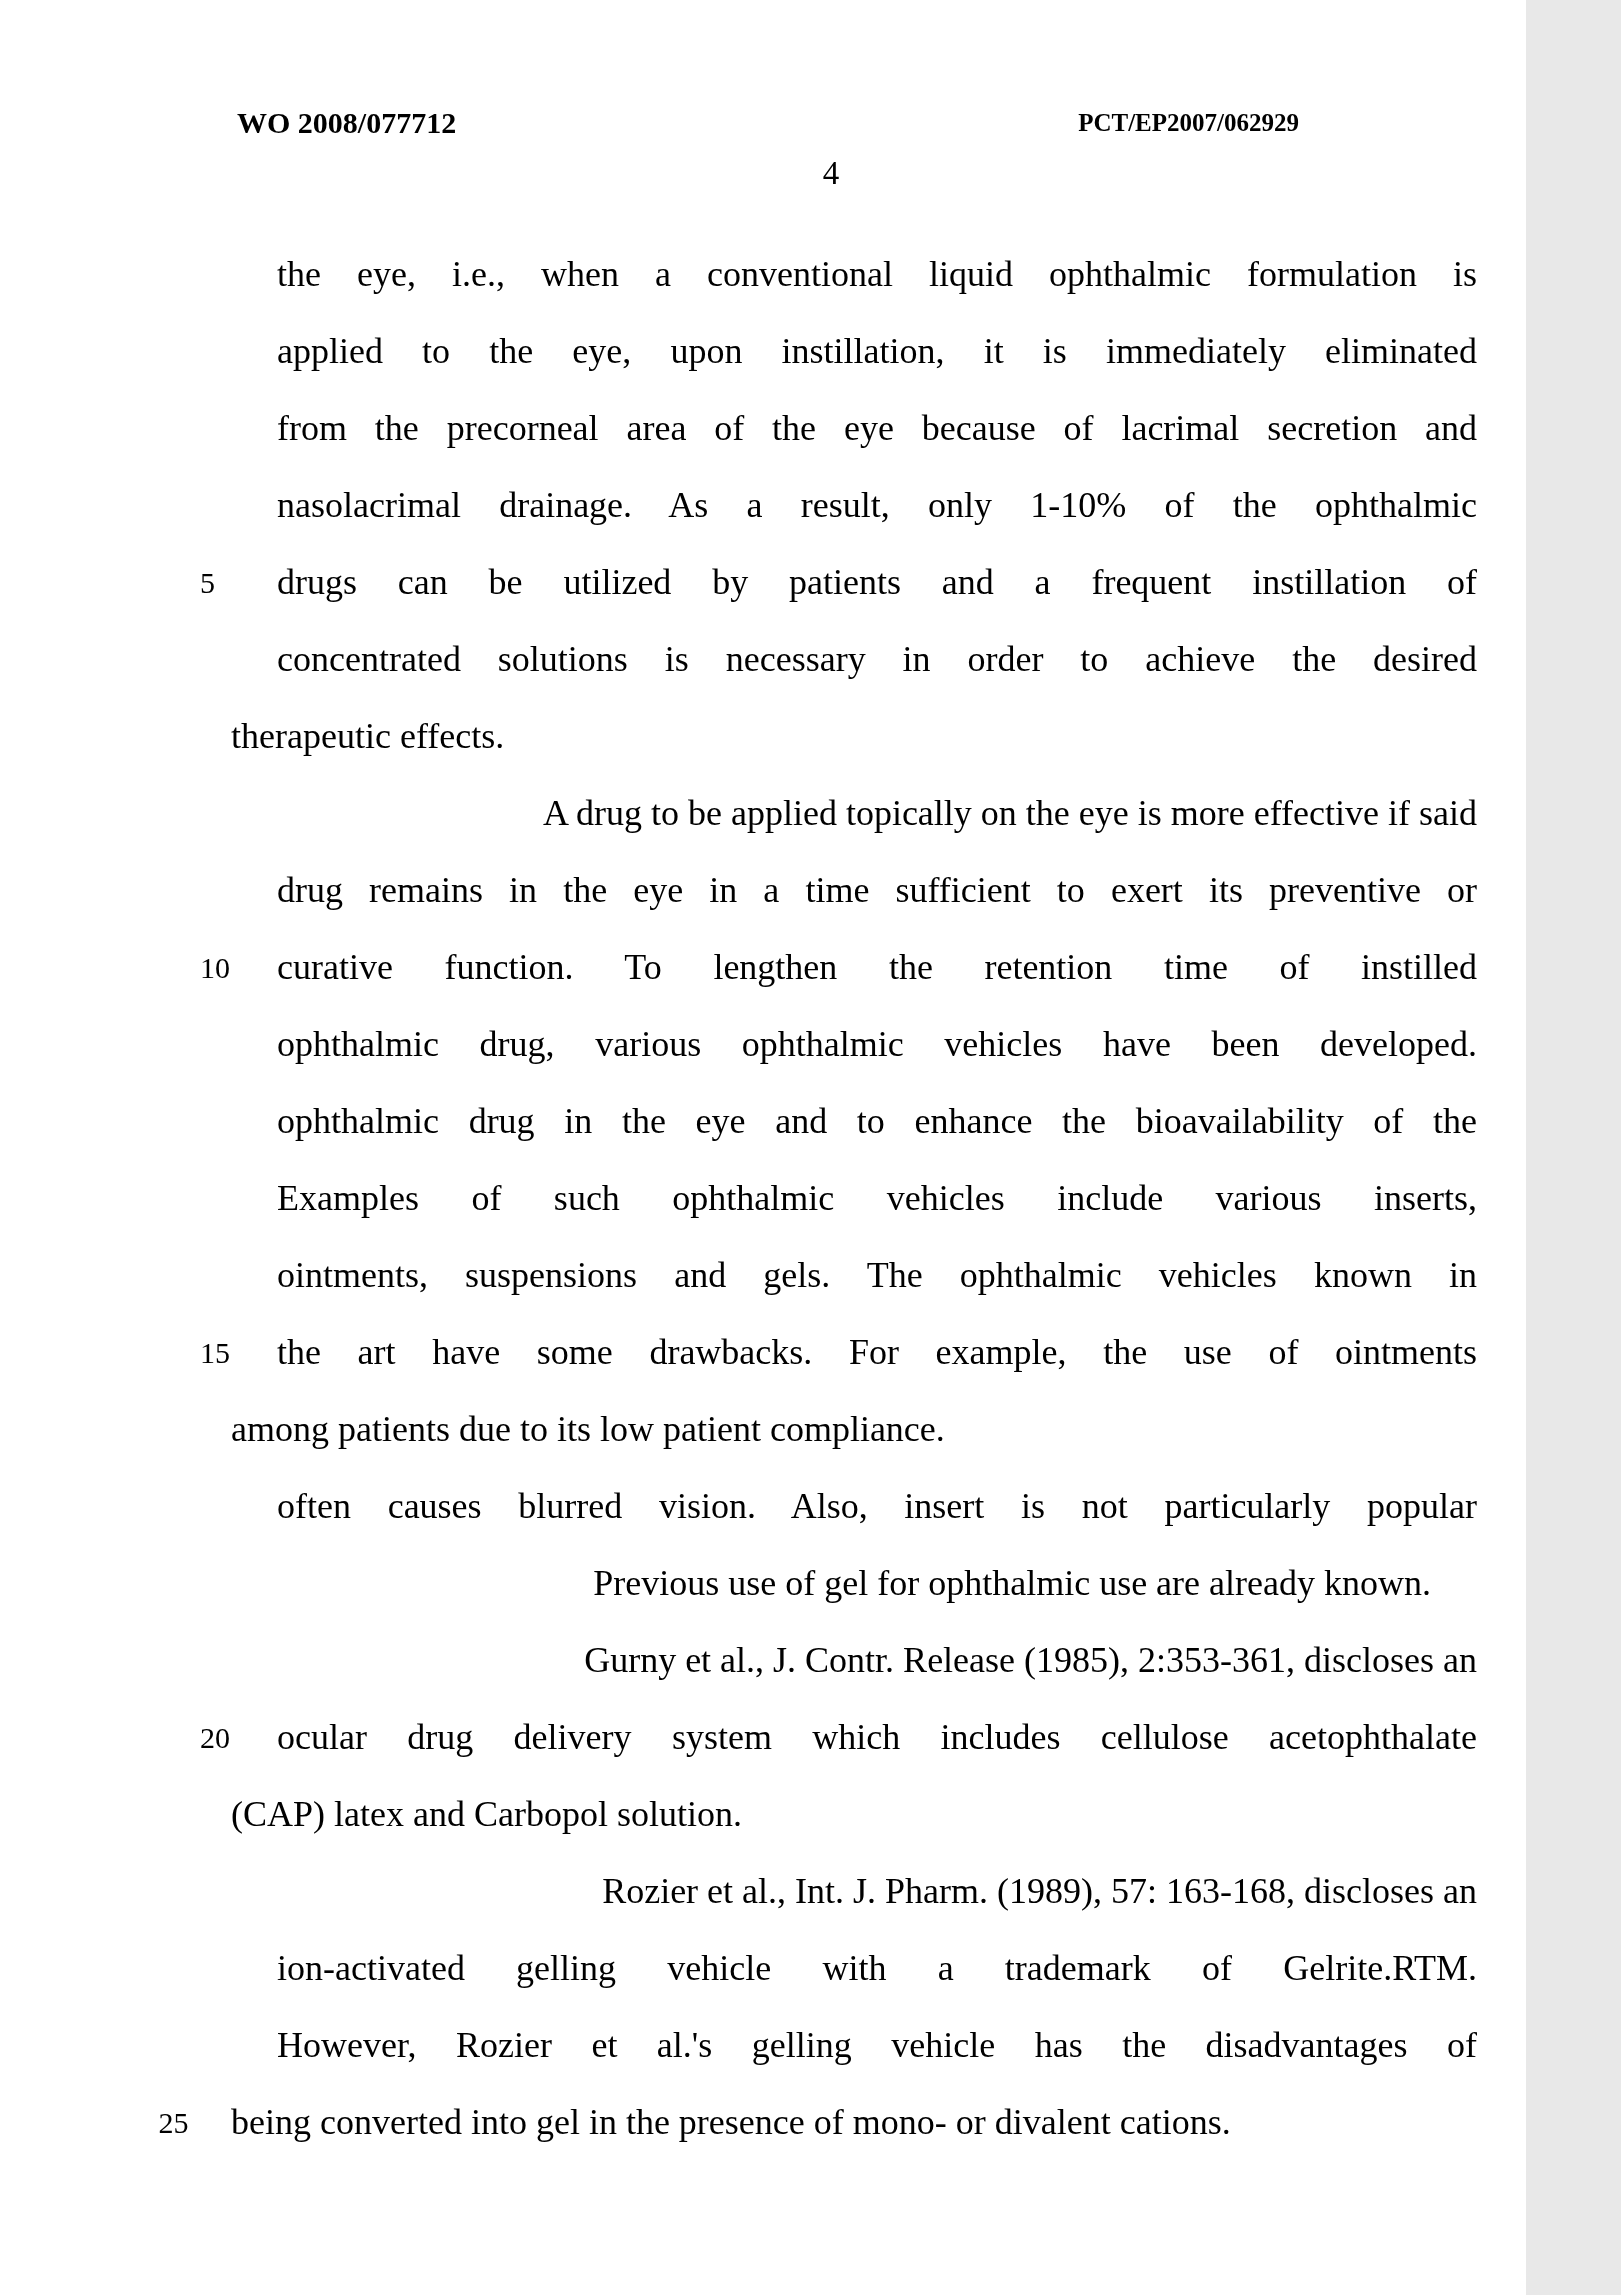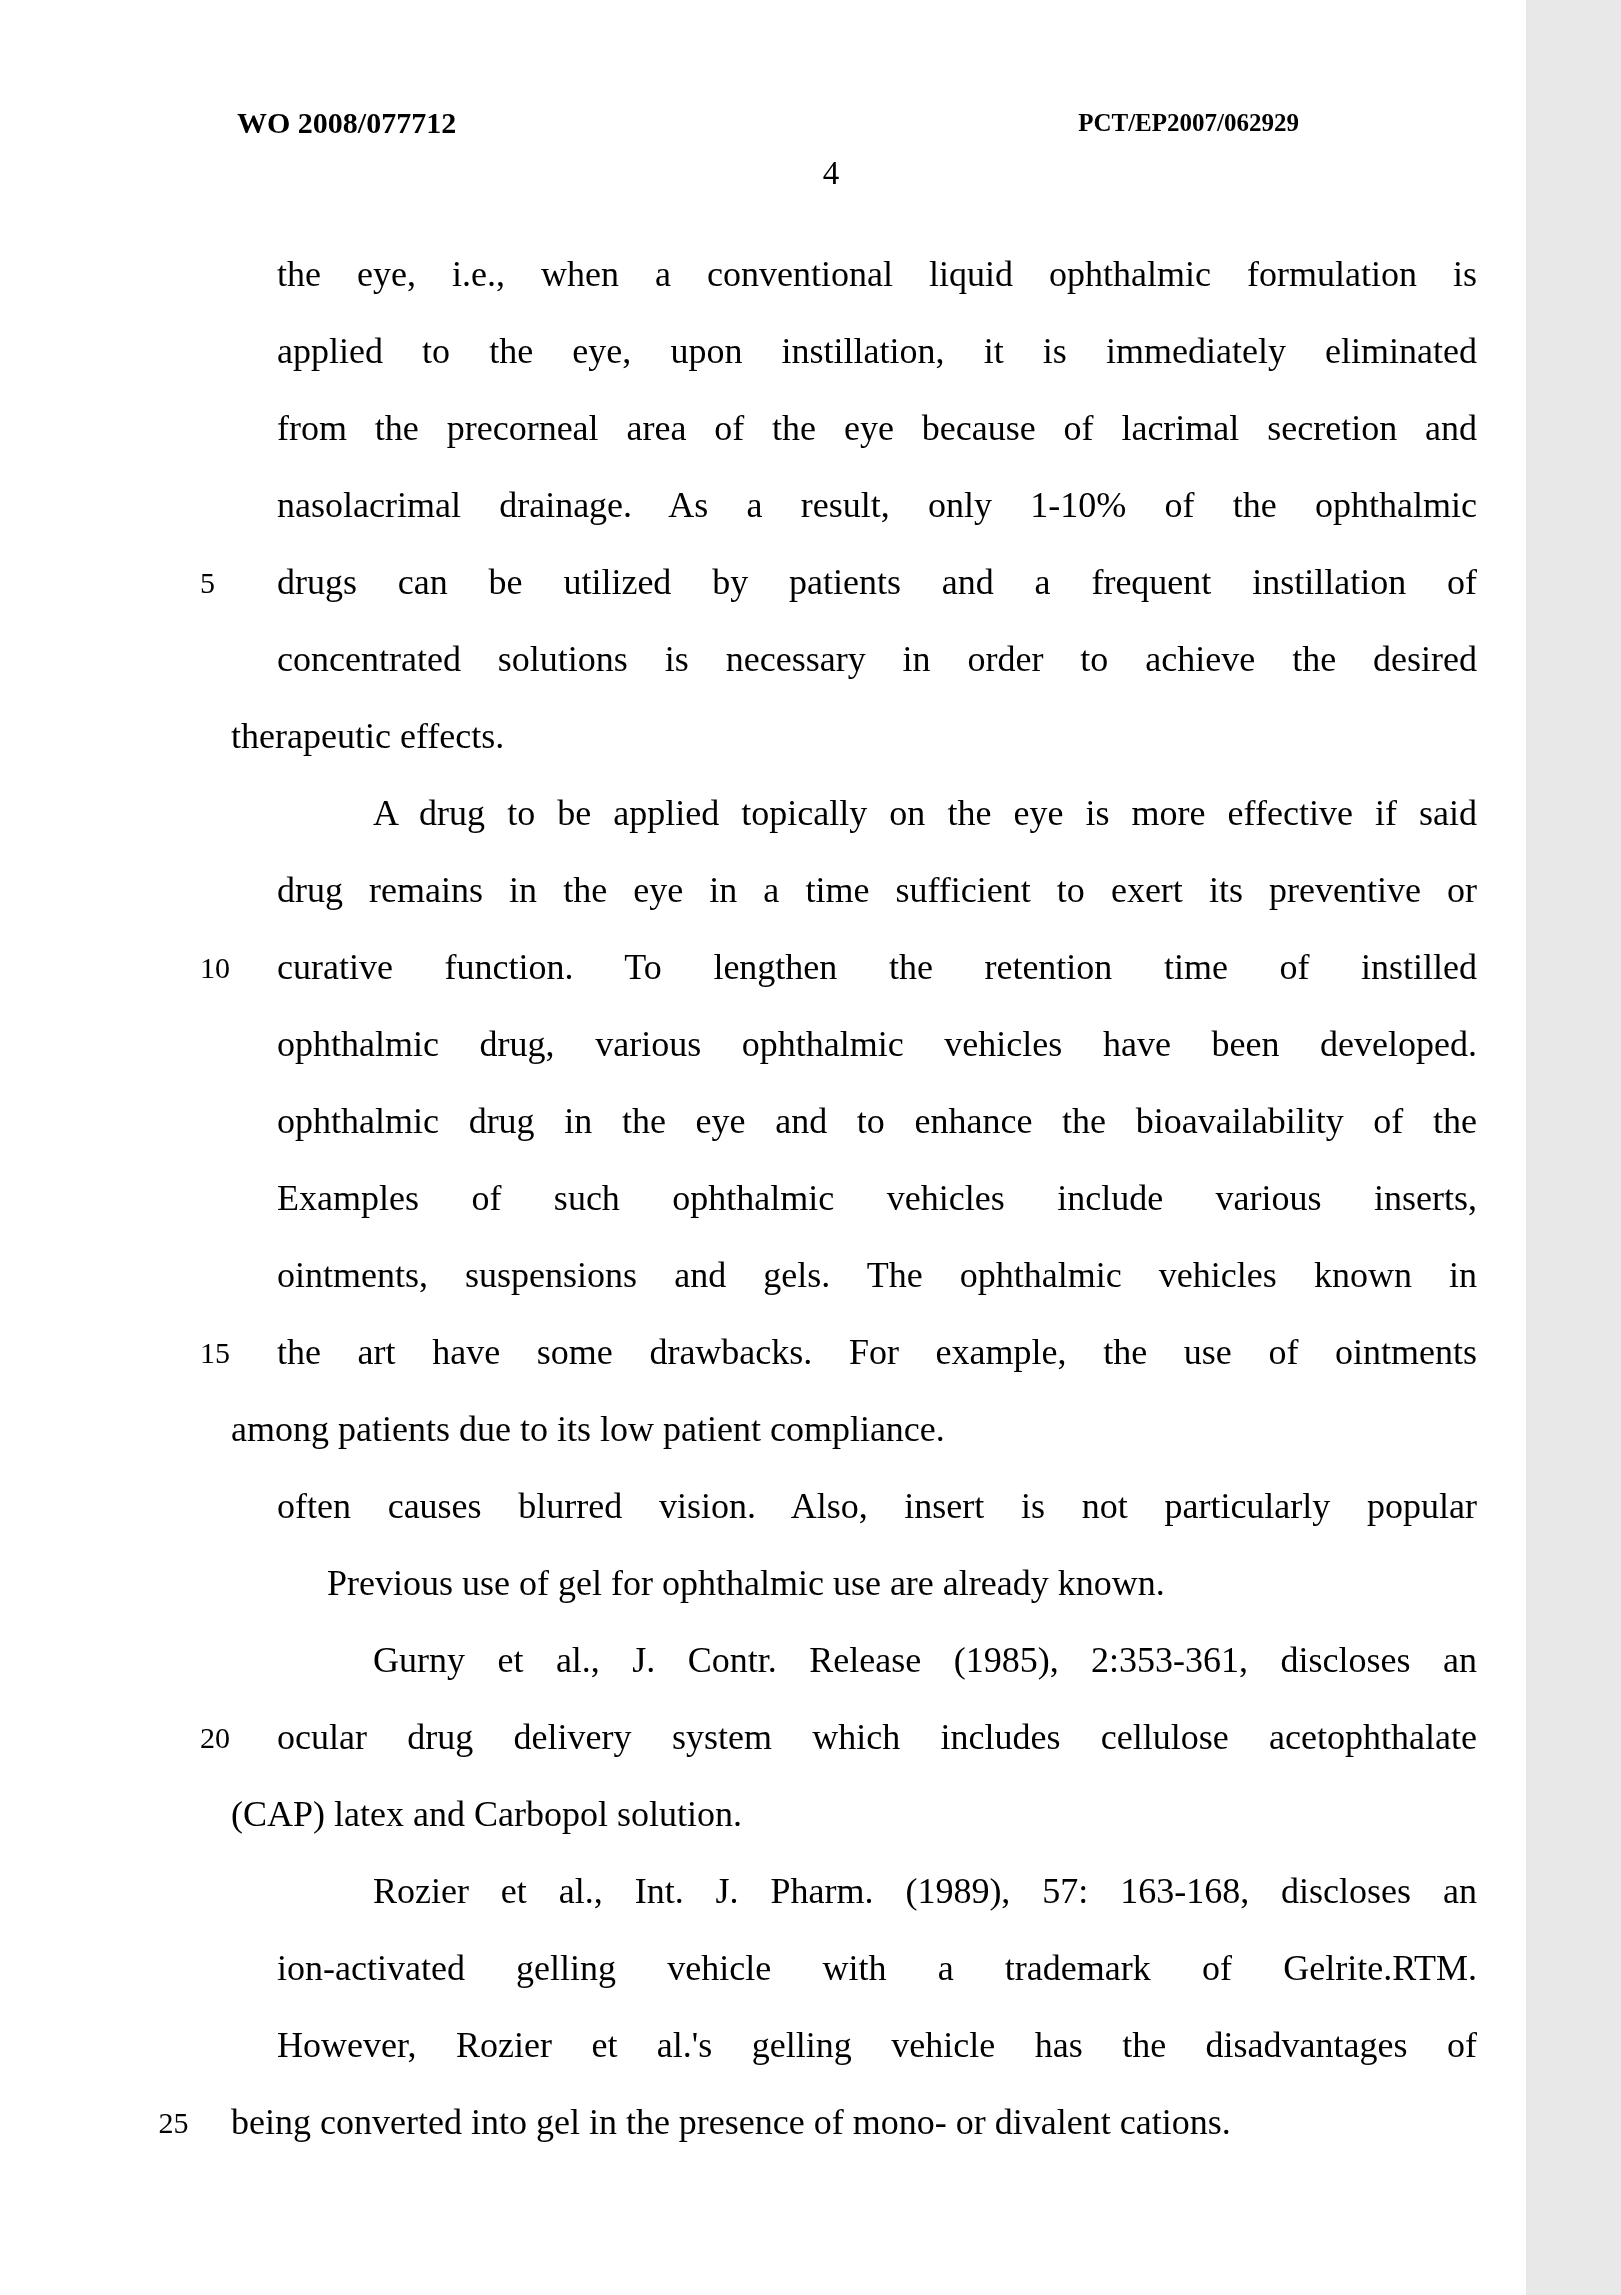--- a/index.html
+++ b/index.html
@@ -69,20 +69,21 @@
     margin-left: 46px;
   }
   .line.justify .line-text::after {
     content: "";
     display: inline-block;
     width: 100%;
     height: 0;
   }
   .line.indent {
     padding-left: 327px;
+    text-align: right;
   }
   .linenum {
     position: absolute;
     left: 154px;
     top: 0;
     width: 39px;
     text-align: center;
     font-size: 30px;
     line-height: 77px;
   }

